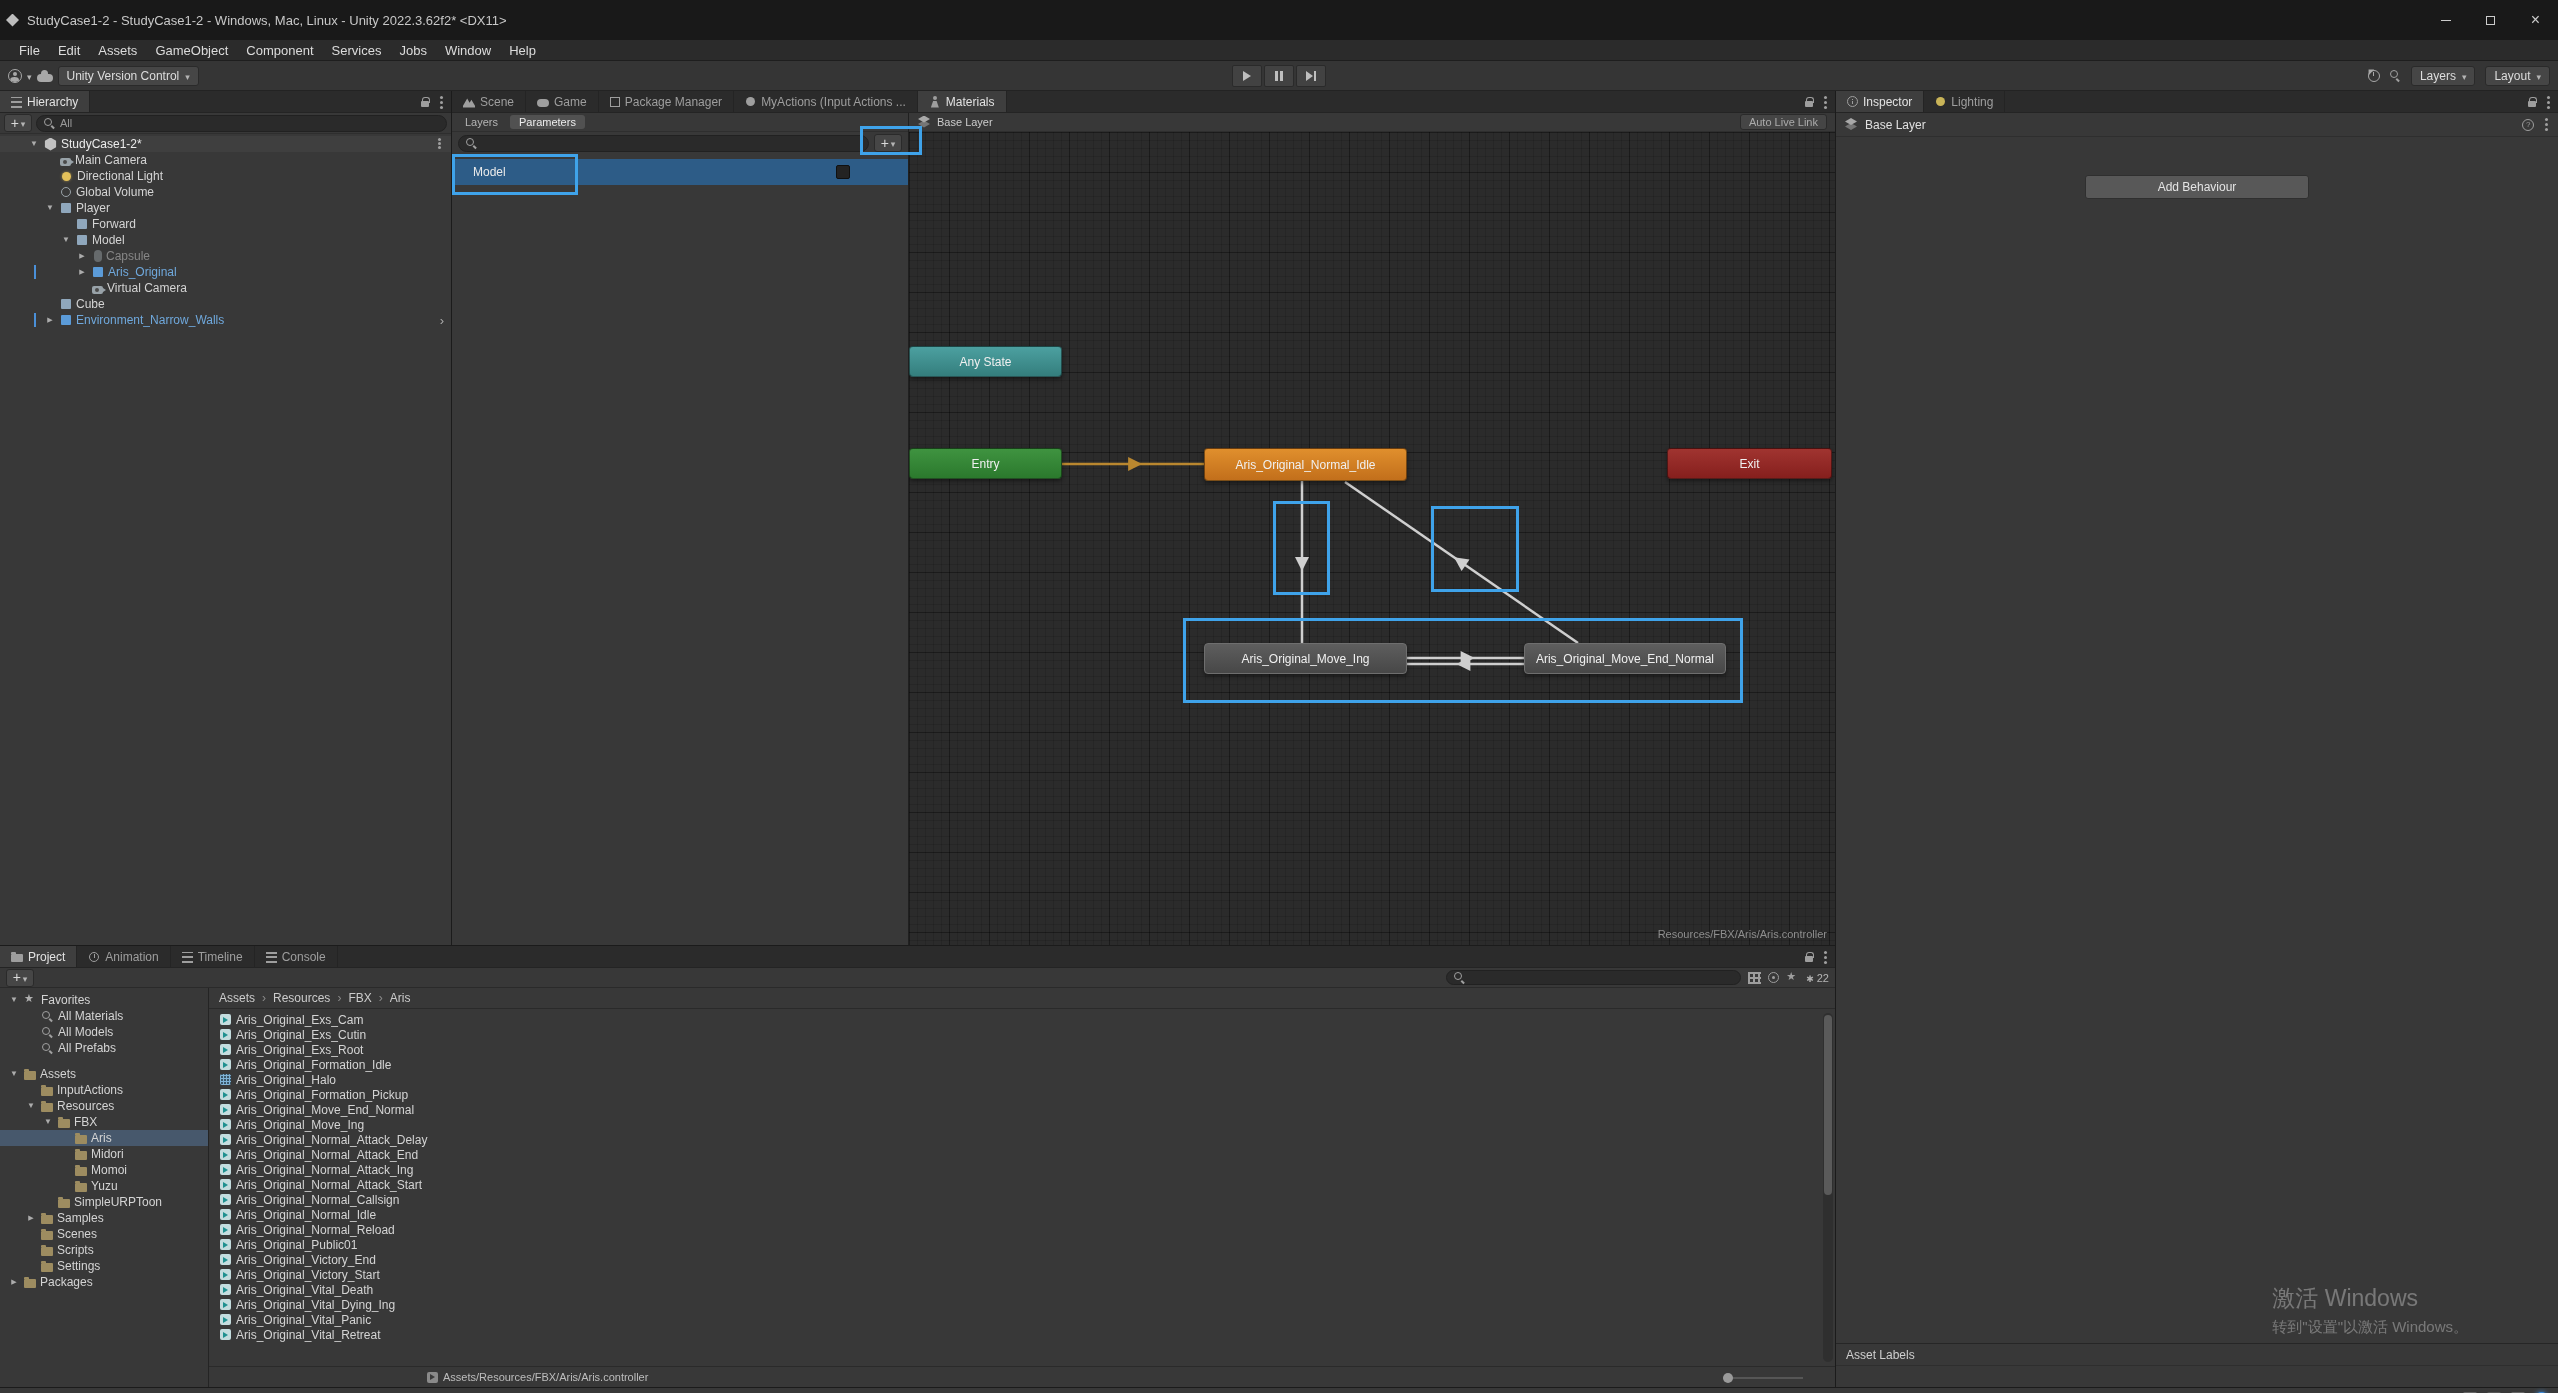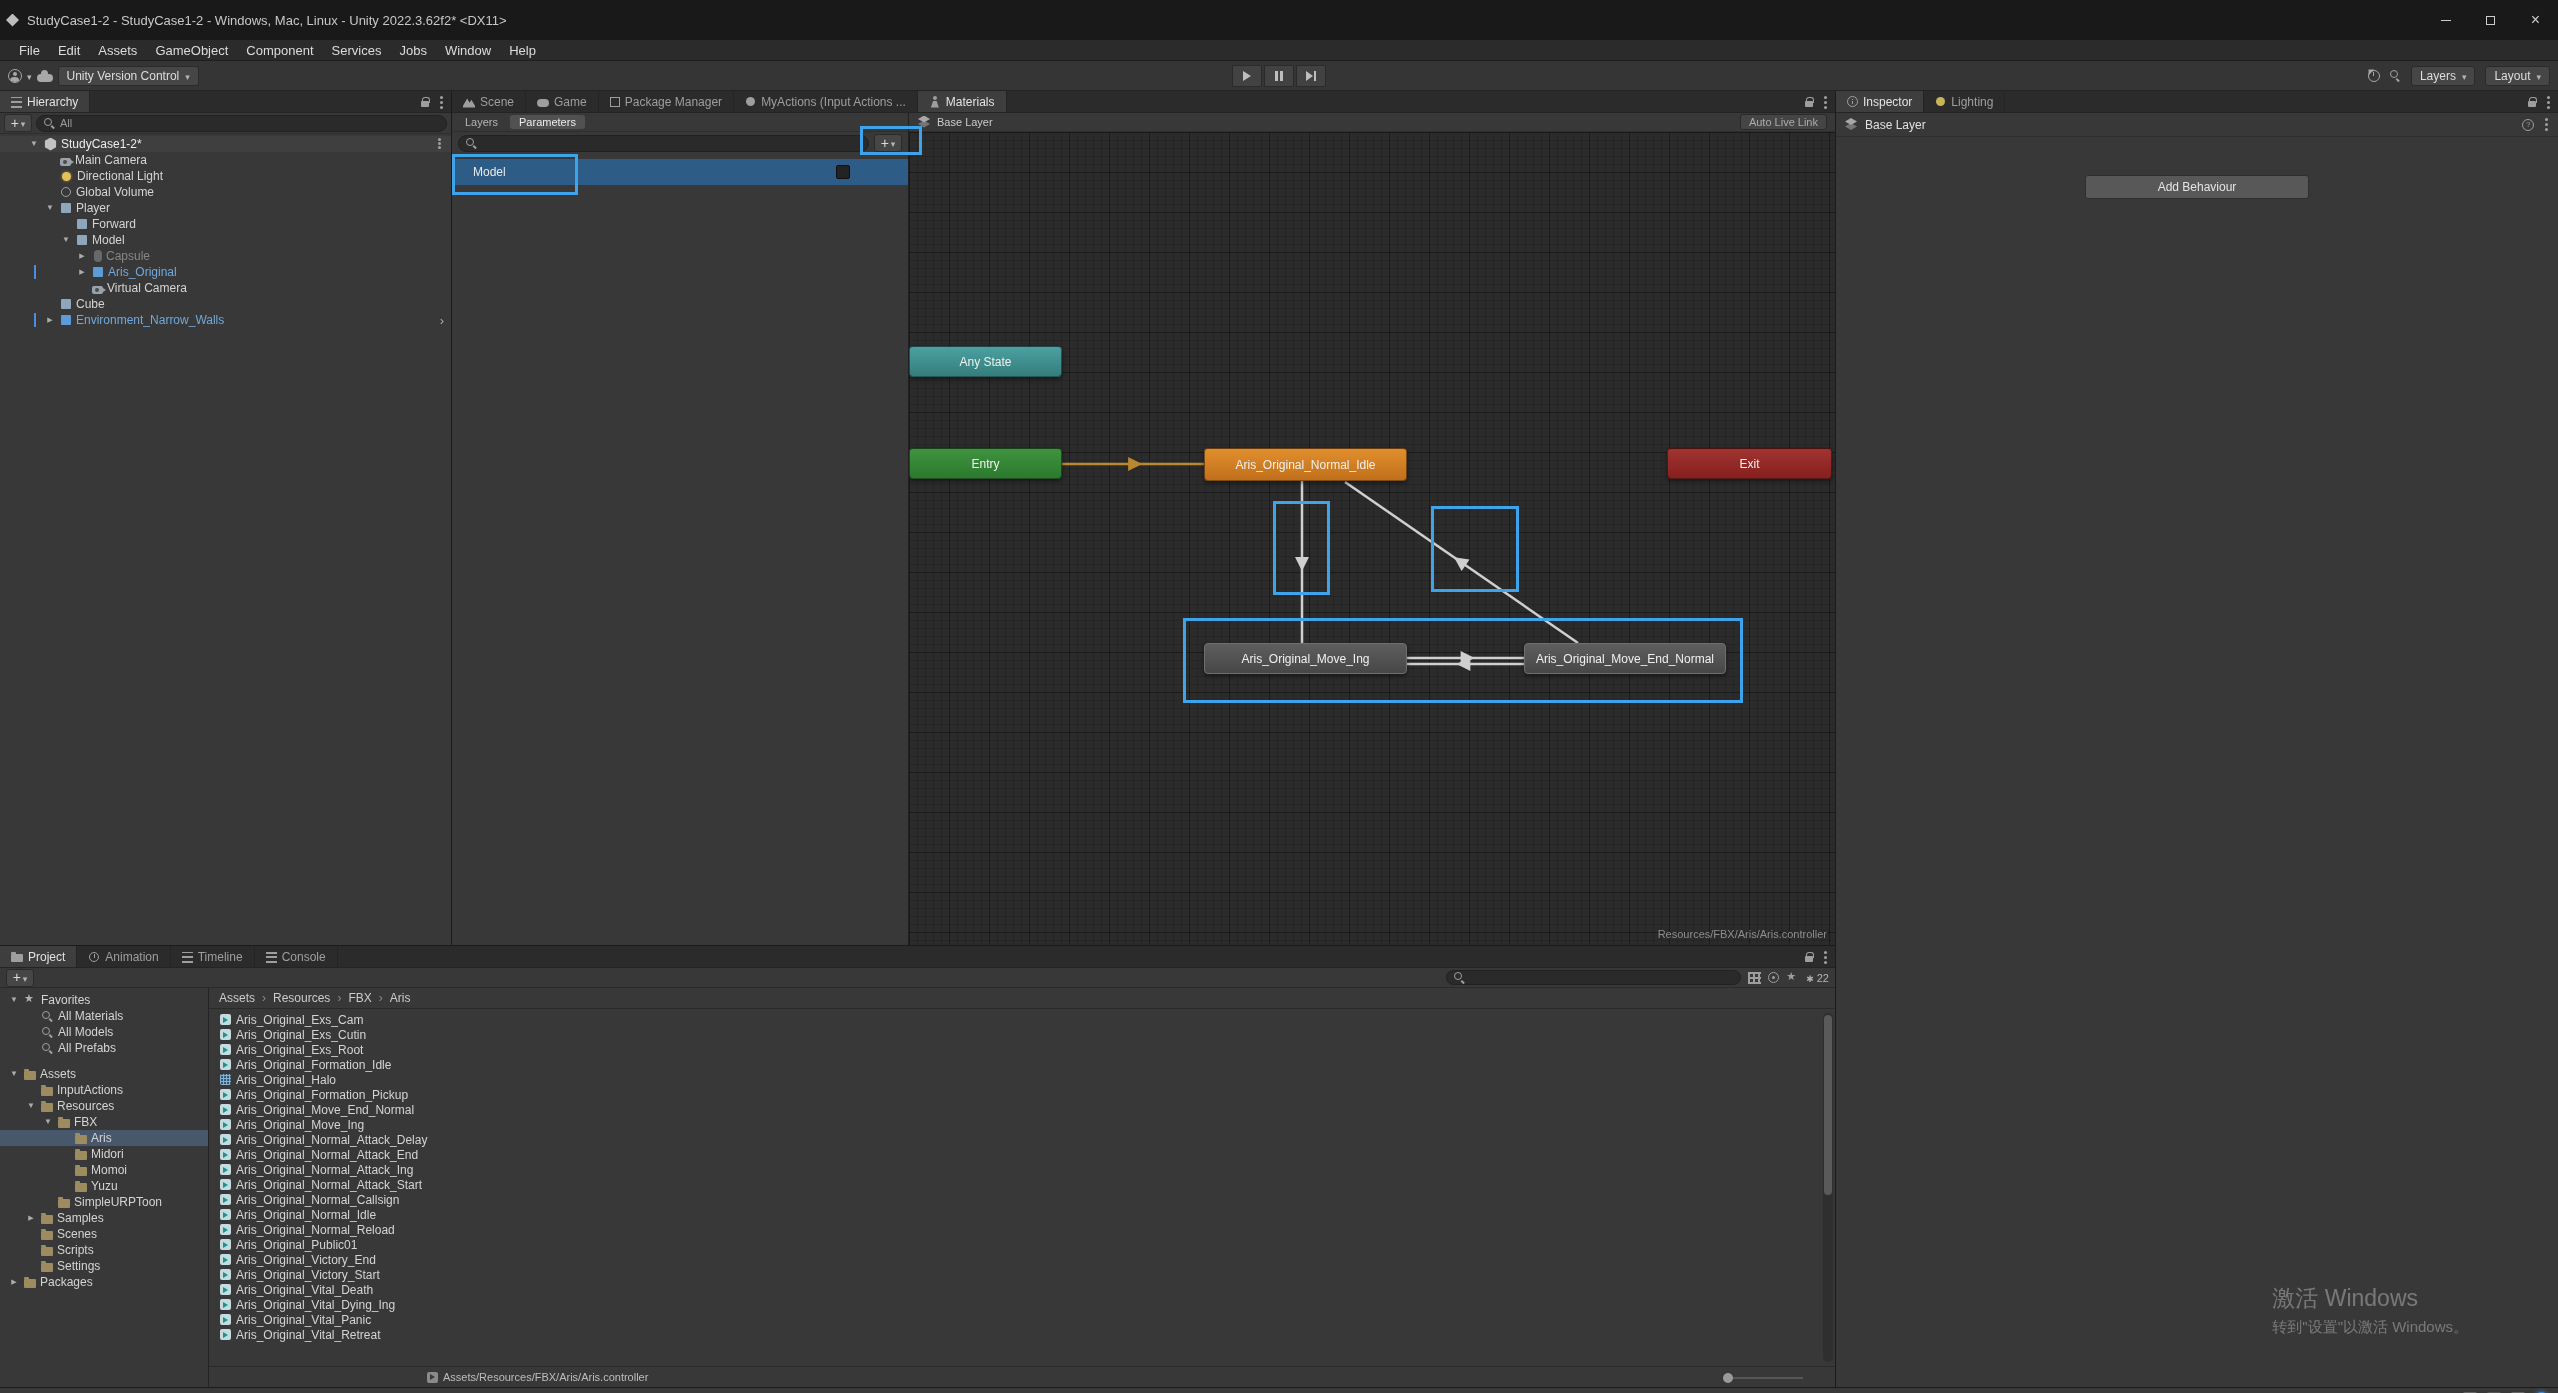--- a/index.html
+++ b/index.html
@@ -834,20 +834,25 @@
       </div>
     <div class="insp-header">
       <span class="ic-layer"></span>
       <span>Base Layer</span>
       <span class="right">
         <span class="ic-help"></span>
         <span class="ic-kebab"></span>
       </span>
     </div>
     <button class="add-behaviour">Add Behaviour</button>
+    <div class="asset-labels">
+      <div class="al-head">
+          <span>Asset Labels</span>
+        </div>
+    </div>
     <div class="watermark">
       <div class="wm1">激活 Windows</div>
       <div class="wm2">转到"设置"以激活 Windows。</div>
     </div>
   </div>
 </div>
 
 <div class="statusbar">
   <div class="sb-icons">
     <span class="sb-ic"></span>

